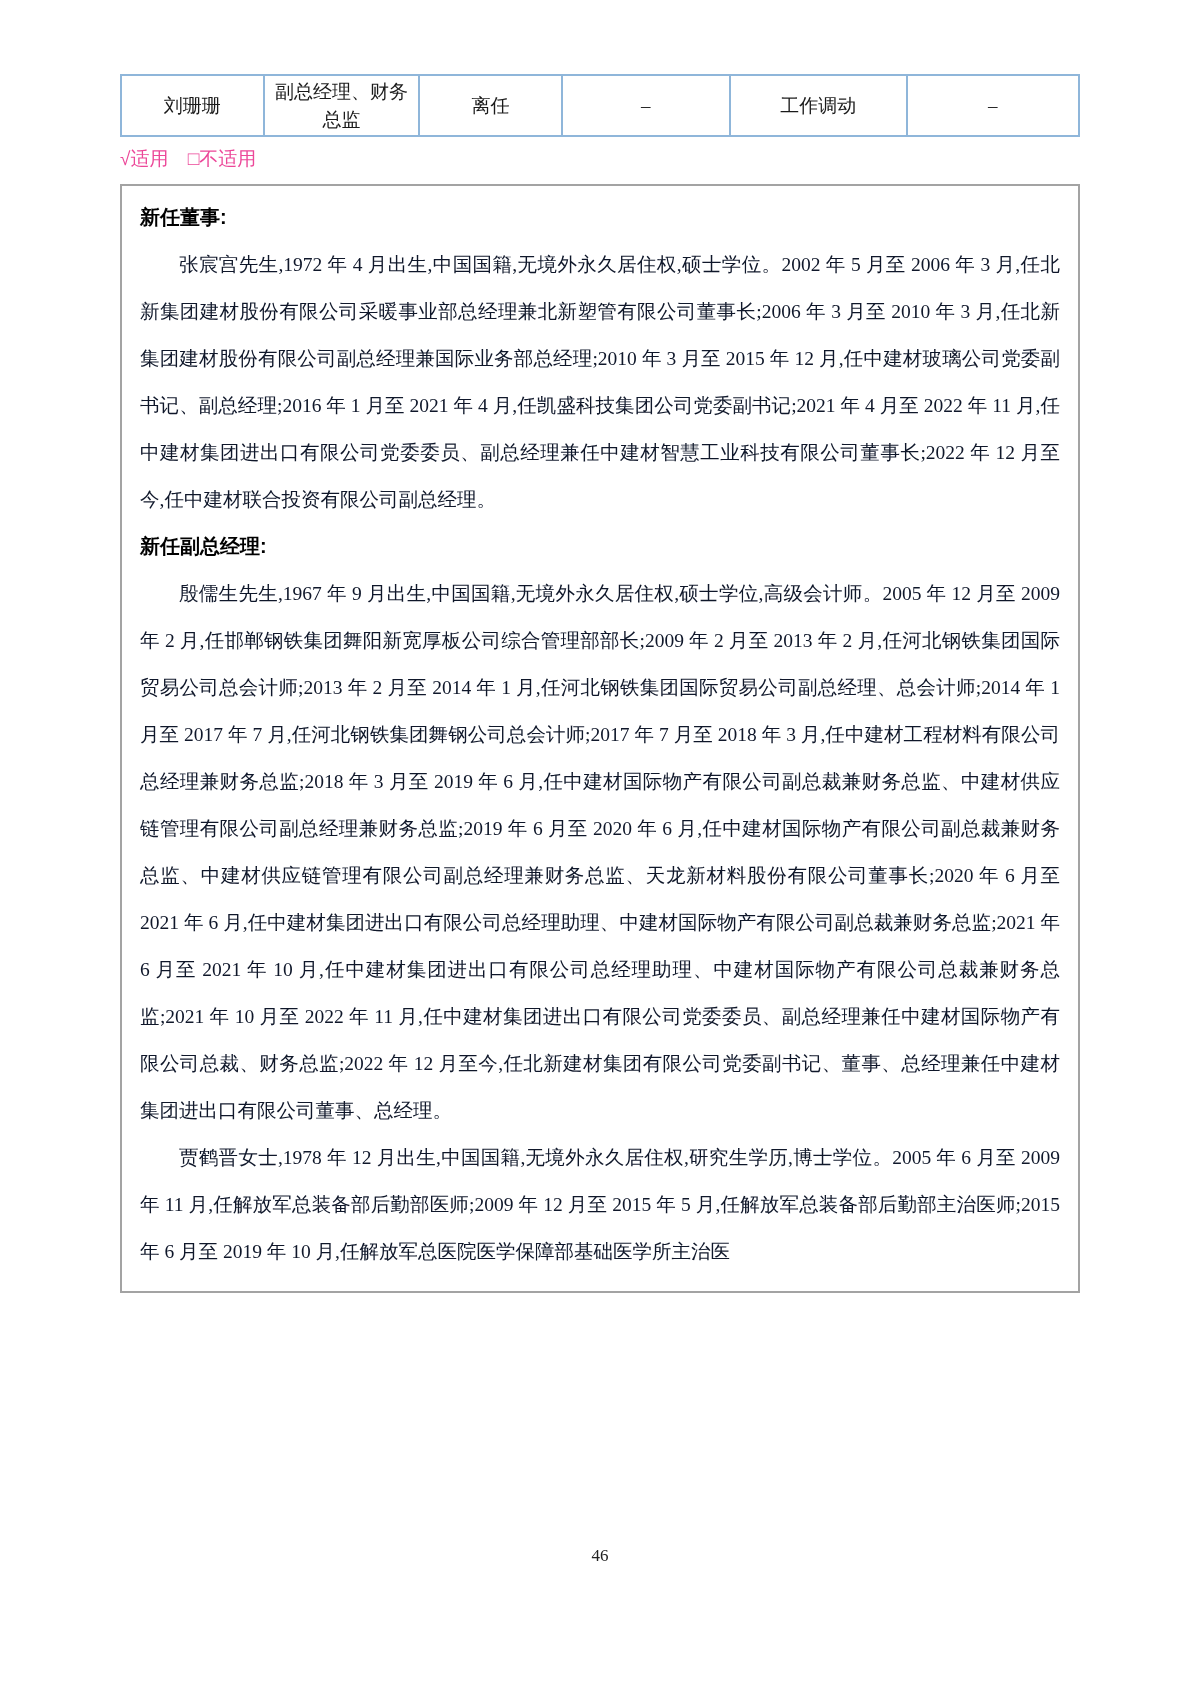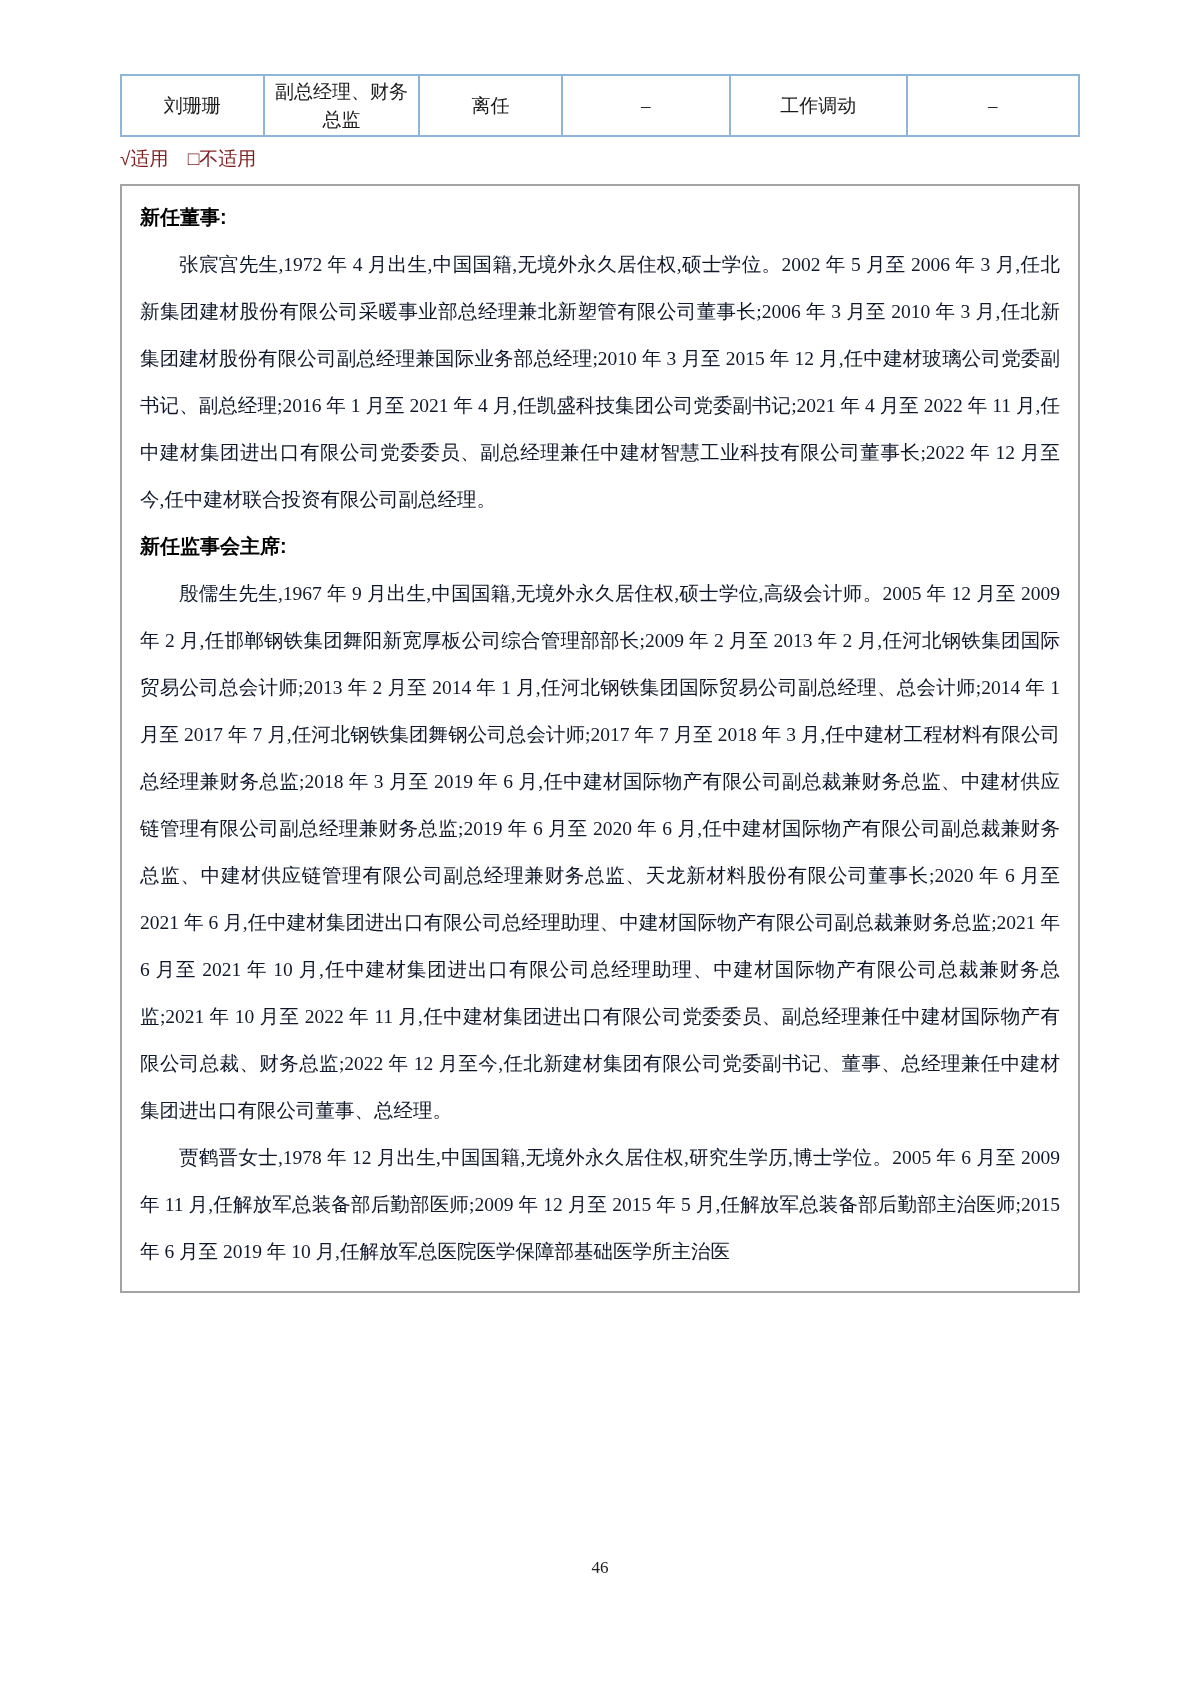--- a/index.html
+++ b/index.html
@@ -42,21 +42,21 @@
     font-family: "Liberation Sans", "DejaVu Sans", sans-serif;
     font-weight: bold;
     font-size: 20px;
     line-height: 1.4;
     color: #000000;
   }
   .applicability {
     margin-top: 9px;
     font-family: "Liberation Sans", "DejaVu Sans", sans-serif;
     font-size: 19px;
-    color: #7f1d1d;
+    color: #ec4899;
   }
   .applicability .opt { margin-right: 14px; }
 
   .content-box {
     margin-top: 12px;
     border: 2px solid #a3a3a3;
     padding: 8px 18px 16px 18px;
     box-sizing: border-box;
   }
   .sub-heading {
@@ -69,21 +69,21 @@
   .bio-paragraph {
     margin: 0;
     font-size: 19.5px;
     line-height: 47px;
     text-align: justify;
     text-indent: 2em;
     color: #0f172a;
   }
   .page-number {
     position: absolute;
-    bottom: 118px;
+    bottom: 130px;
     left: 0;
     width: 100%;
     text-align: center;
     font-size: 17px;
     color: #222222;
   }
 </style>
 </head>
 <body>
 
@@ -105,21 +105,21 @@
 
   <div class="applicability">
     <span class="opt">√适用</span>
     <span class="opt">□不适用</span>
   </div>
 
   <div class="content-box">
     <div class="sub-heading">新任董事:</div>
     <p class="bio-paragraph">张宸宫先生,1972 年 4 月出生,中国国籍,无境外永久居住权,硕士学位。2002 年 5 月至 2006 年 3 月,任北新集团建材股份有限公司采暖事业部总经理兼北新塑管有限公司董事长;2006 年 3 月至 2010 年 3 月,任北新集团建材股份有限公司副总经理兼国际业务部总经理;2010 年 3 月至 2015 年 12 月,任中建材玻璃公司党委副书记、副总经理;2016 年 1 月至 2021 年 4 月,任凯盛科技集团公司党委副书记;2021 年 4 月至 2022 年 11 月,任中建材集团进出口有限公司党委委员、副总经理兼任中建材智慧工业科技有限公司董事长;2022 年 12 月至今,任中建材联合投资有限公司副总经理。</p>
 
-    <div class="sub-heading">新任监事会主席:</div>
+    <div class="sub-heading">新任副总经理:</div>
     <p class="bio-paragraph">殷儒生先生,1967 年 9 月出生,中国国籍,无境外永久居住权,硕士学位,高级会计师。2005 年 12 月至 2009 年 2 月,任邯郸钢铁集团舞阳新宽厚板公司综合管理部部长;2009 年 2 月至 2013 年 2 月,任河北钢铁集团国际贸易公司总会计师;2013 年 2 月至 2014 年 1 月,任河北钢铁集团国际贸易公司副总经理、总会计师;2014 年 1 月至 2017 年 7 月,任河北钢铁集团舞钢公司总会计师;2017 年 7 月至 2018 年 3 月,任中建材工程材料有限公司总经理兼财务总监;2018 年 3 月至 2019 年 6 月,任中建材国际物产有限公司副总裁兼财务总监、中建材供应链管理有限公司副总经理兼财务总监;2019 年 6 月至 2020 年 6 月,任中建材国际物产有限公司副总裁兼财务总监、中建材供应链管理有限公司副总经理兼财务总监、天龙新材料股份有限公司董事长;2020 年 6 月至 2021 年 6 月,任中建材集团进出口有限公司总经理助理、中建材国际物产有限公司副总裁兼财务总监;2021 年 6 月至 2021 年 10 月,任中建材集团进出口有限公司总经理助理、中建材国际物产有限公司总裁兼财务总监;2021 年 10 月至 2022 年 11 月,任中建材集团进出口有限公司党委委员、副总经理兼任中建材国际物产有限公司总裁、财务总监;2022 年 12 月至今,任北新建材集团有限公司党委副书记、董事、总经理兼任中建材集团进出口有限公司董事、总经理。</p>
 
     <p class="bio-paragraph">贾鹤晋女士,1978 年 12 月出生,中国国籍,无境外永久居住权,研究生学历,博士学位。2005 年 6 月至 2009 年 11 月,任解放军总装备部后勤部医师;2009 年 12 月至 2015 年 5 月,任解放军总装备部后勤部主治医师;2015 年 6 月至 2019 年 10 月,任解放军总医院医学保障部基础医学所主治医</p>
   </div>
 
   <div class="page-number">46</div>
 
 </div>
 
 </body></html>

